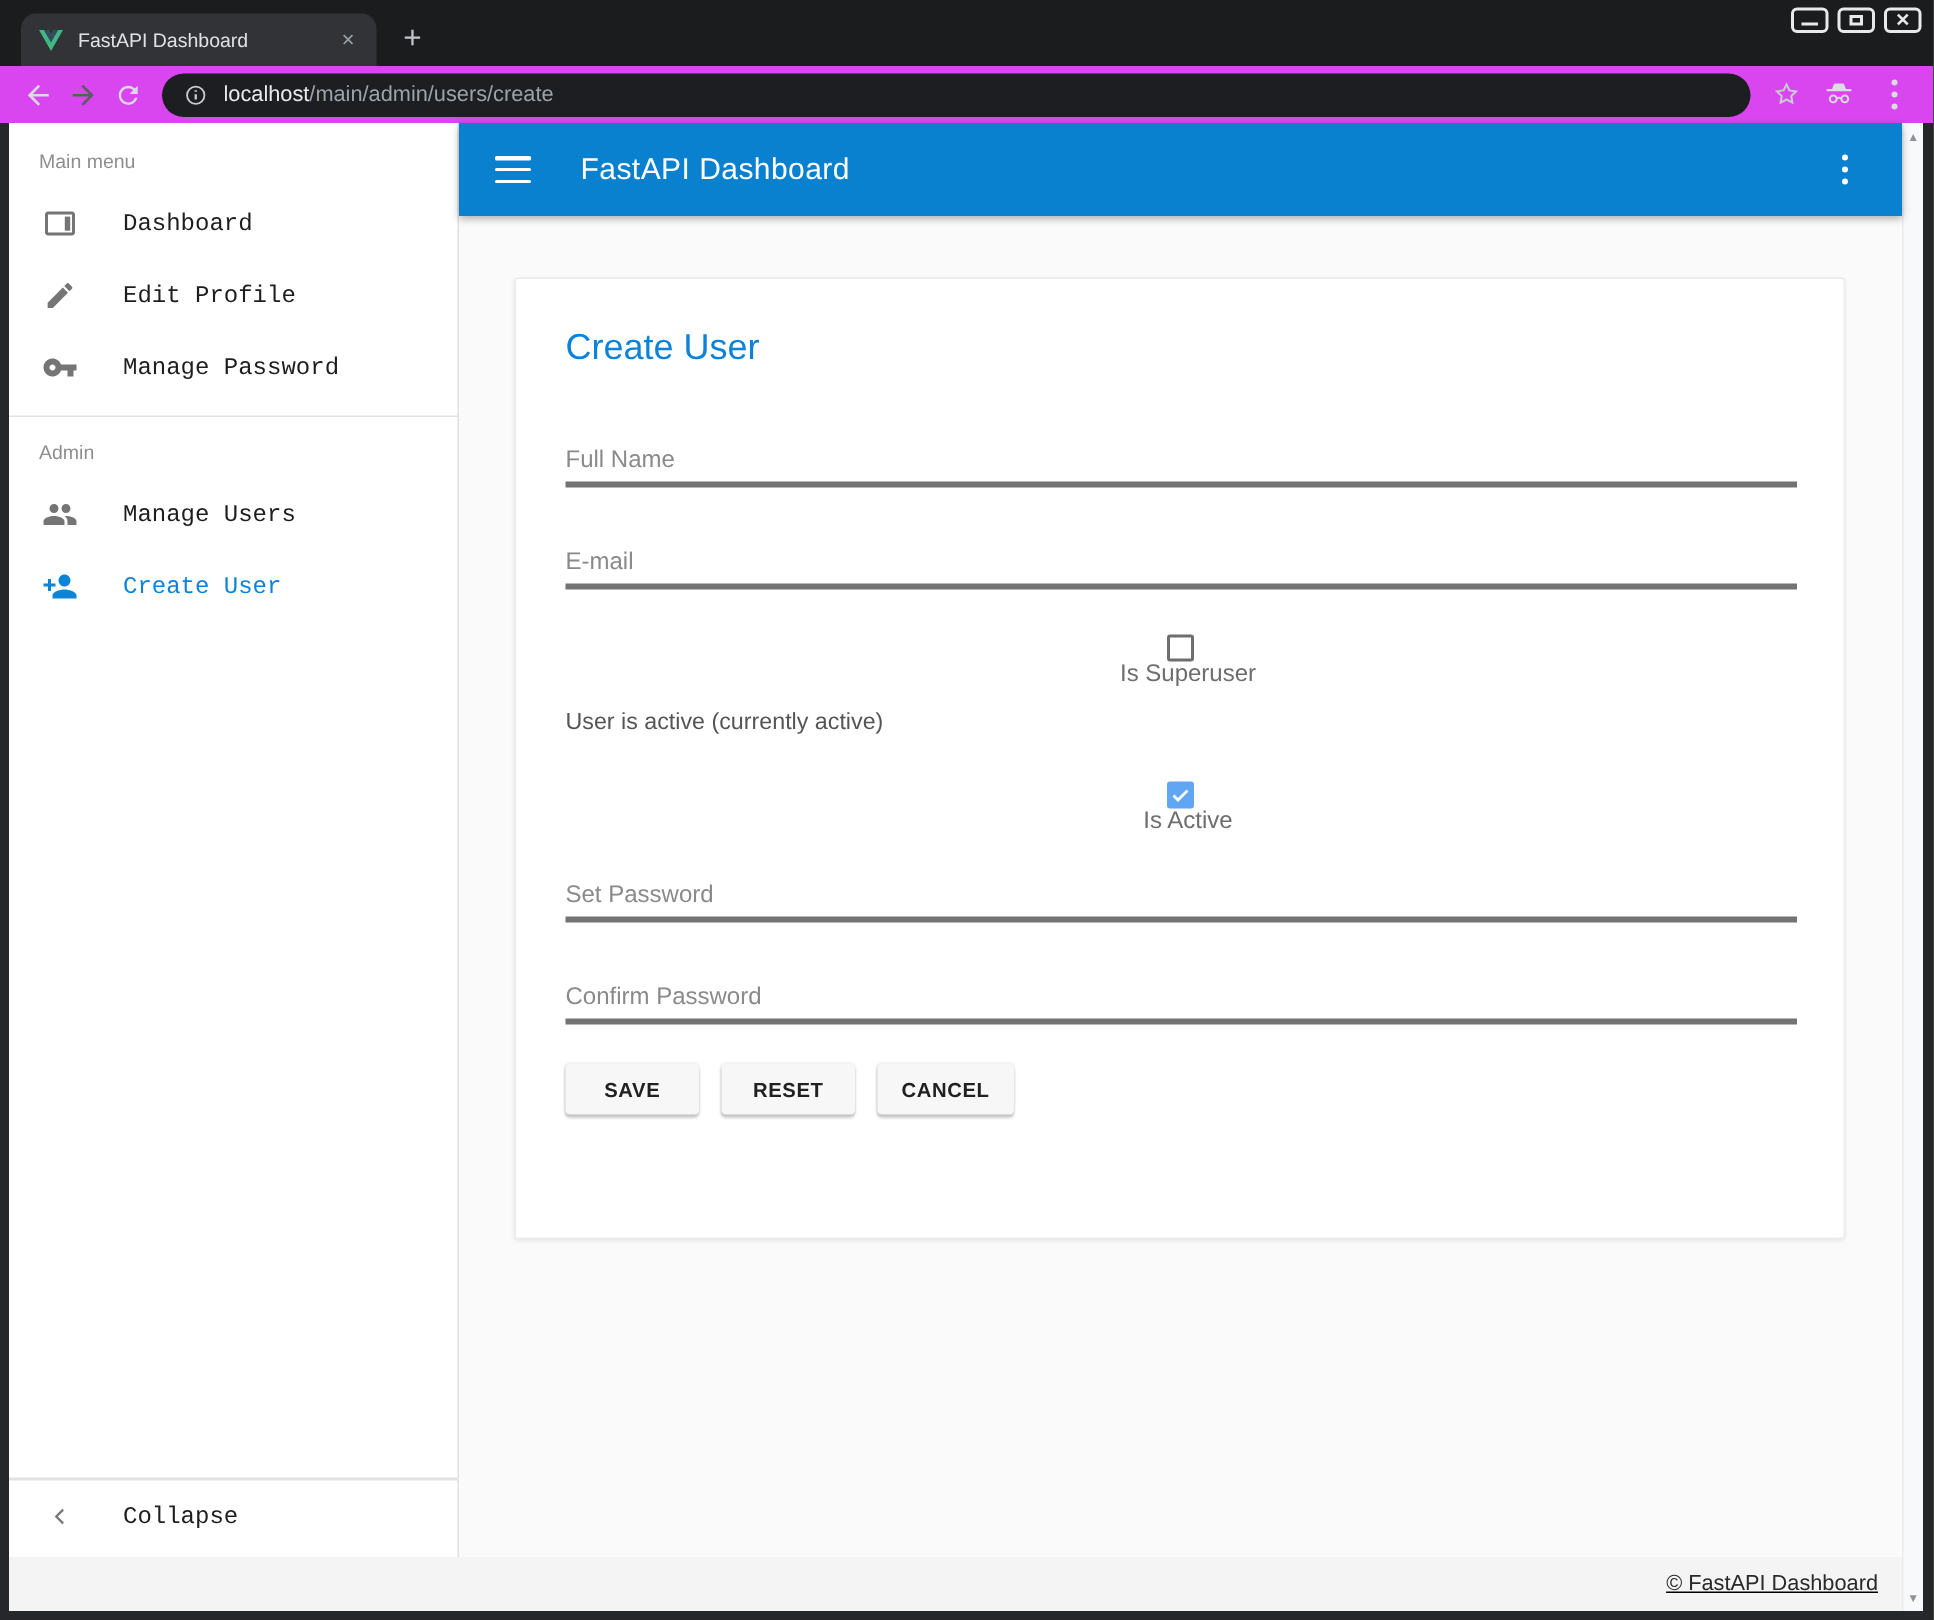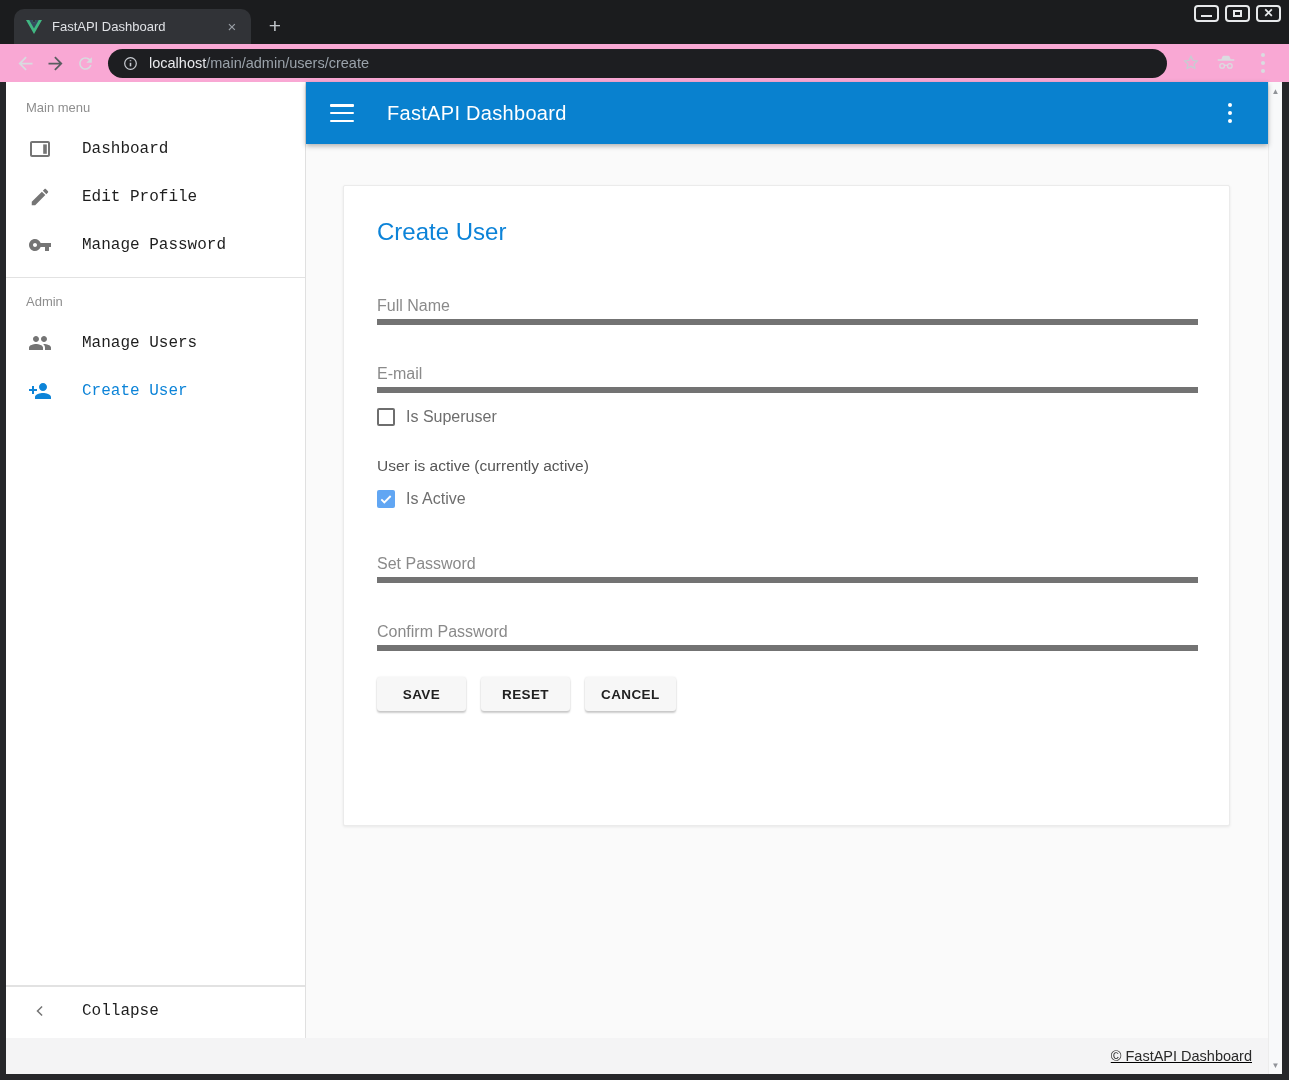--- a/index.html
+++ b/index.html
@@ -15,21 +15,21 @@
   .tab-title { color:#e0e2e6; font-size:13px; margin-left:10px; flex:1; white-space:nowrap; overflow:hidden; }
   .tab-close { color:#9aa0a6; font-size:15px; width:18px; height:18px; line-height:17px; text-align:center; border-radius:50%; }
   .newtab { position:absolute; left:262px; top:14px; width:26px; height:26px; color:#c0c4c9; font-size:21px;
             line-height:24px; text-align:center; font-weight:300; }
   .winctls { position:absolute; right:8px; top:5px; display:flex; gap:6px; }
   .winctl { width:25px; height:17px; border:2px solid #e7e9eb; border-radius:4px; position:relative; background:transparent; }
   .winctl .min-bar { position:absolute; left:5px; right:5px; bottom:3px; height:2px; background:#e7e9eb; }
   .winctl .max-box { position:absolute; left:6px; top:3px; width:9px; height:7px; border:2px solid #e7e9eb; }
   .winctl .x-glyph { position:absolute; inset:0; color:#e7e9eb; font-size:12px; line-height:13px; text-align:center; font-weight:bold; }
 
-  .toolbar { position:absolute; top:44px; left:0; width:1289px; height:38px; background:#f9a8d4;
+  .toolbar { position:absolute; top:44px; left:0; width:1289px; height:38px; background:#d946ef;
              display:flex; align-items:center; }
   .nav-ico { width:30px; height:30px; display:flex; align-items:center; justify-content:center; flex:0 0 auto; }
   .nav-ico svg { display:block; }
   .toolbar .spacer-l { width:10px; }
   .urlbar { height:29px; background:#1d1e21; border-radius:15px; flex:1; margin:0 14px 0 8px;
             display:flex; align-items:center; padding:0 14px; min-width:0; }
   .url-text { font-size:14.5px; white-space:nowrap; overflow:hidden; margin-left:10px; }
   .url-host { color:#e9eaed; }
   .url-path { color:#9aa2aa; }
   .toolbar-right { display:flex; align-items:center; gap:14px; padding-right:14px; }
@@ -60,27 +60,27 @@
            justify-content:center; gap:3.5px; }
   .kebab i { width:4.5px; height:4.5px; background:#fff; border-radius:50%; }
 
   
   .main { position:absolute; left:300px; top:62px; width:962px; height:894px; background:#fafafa; }
   .card { position:absolute; left:37px; top:41px; width:887px; height:641px; background:#ffffff;
           border:1px solid #ebebeb; border-radius:2px; box-shadow:0 1px 3px rgba(0,0,0,0.08);
           padding:30px 33px 0 33px; }
   .card-title { color:#0c83d8; font-size:24px; font-weight:400; margin-top:2px; }
   .mat-input { display:block; width:821px; border:none; outline:none; background:transparent;
-               border-bottom:6px solid #737373; height:32px; font-size:16px; color:#000000;
+               border-bottom:4px solid #737373; height:32px; font-size:16px; color:#000000;
                font-family:"Liberation Sans", sans-serif; border-radius:0; }
   .mat-input::placeholder { color:#8a8a8a; opacity:1; }
   .inp-1 { margin-top:47px; }
   .inp-next { margin-top:36px; }
   .note { font-size:15.5px; color:#555555; margin-top:24px; }
-  .chk-row { display:flex; align-items:center; margin-top:14px; height:20px; }
+  .chk-row { display:flex; align-items:center; margin-top:30px; height:20px;flex-direction:column; }
   .chk-box { width:18px; height:18px; border-radius:2px; flex:0 0 auto; position:relative; }
   .chk-box.unchecked { border:2px solid #6e6e6e; background:#fff; }
   .chk-box.checked { background:#61a6f3; }
   .chk-box svg { position:absolute; left:1px; top:1px; }
   .chk-lbl { font-size:16px; color:#6e6e6e; margin-left:11px; }
   .btn-row { display:flex; gap:15px; margin-top:26px; }
   .btn { height:34px; min-width:89px; padding:0 16px; background:#f7f7f7; border:none; border-radius:3px;
          font-family:Liberation Sans, sans-serif; font-size:13.5px; font-weight:700; color:#212121;
          letter-spacing:0.4px; box-shadow:0 2px 2px rgba(0,0,0,0.20), 0 0 2px rgba(0,0,0,0.10); cursor:pointer; }
 

